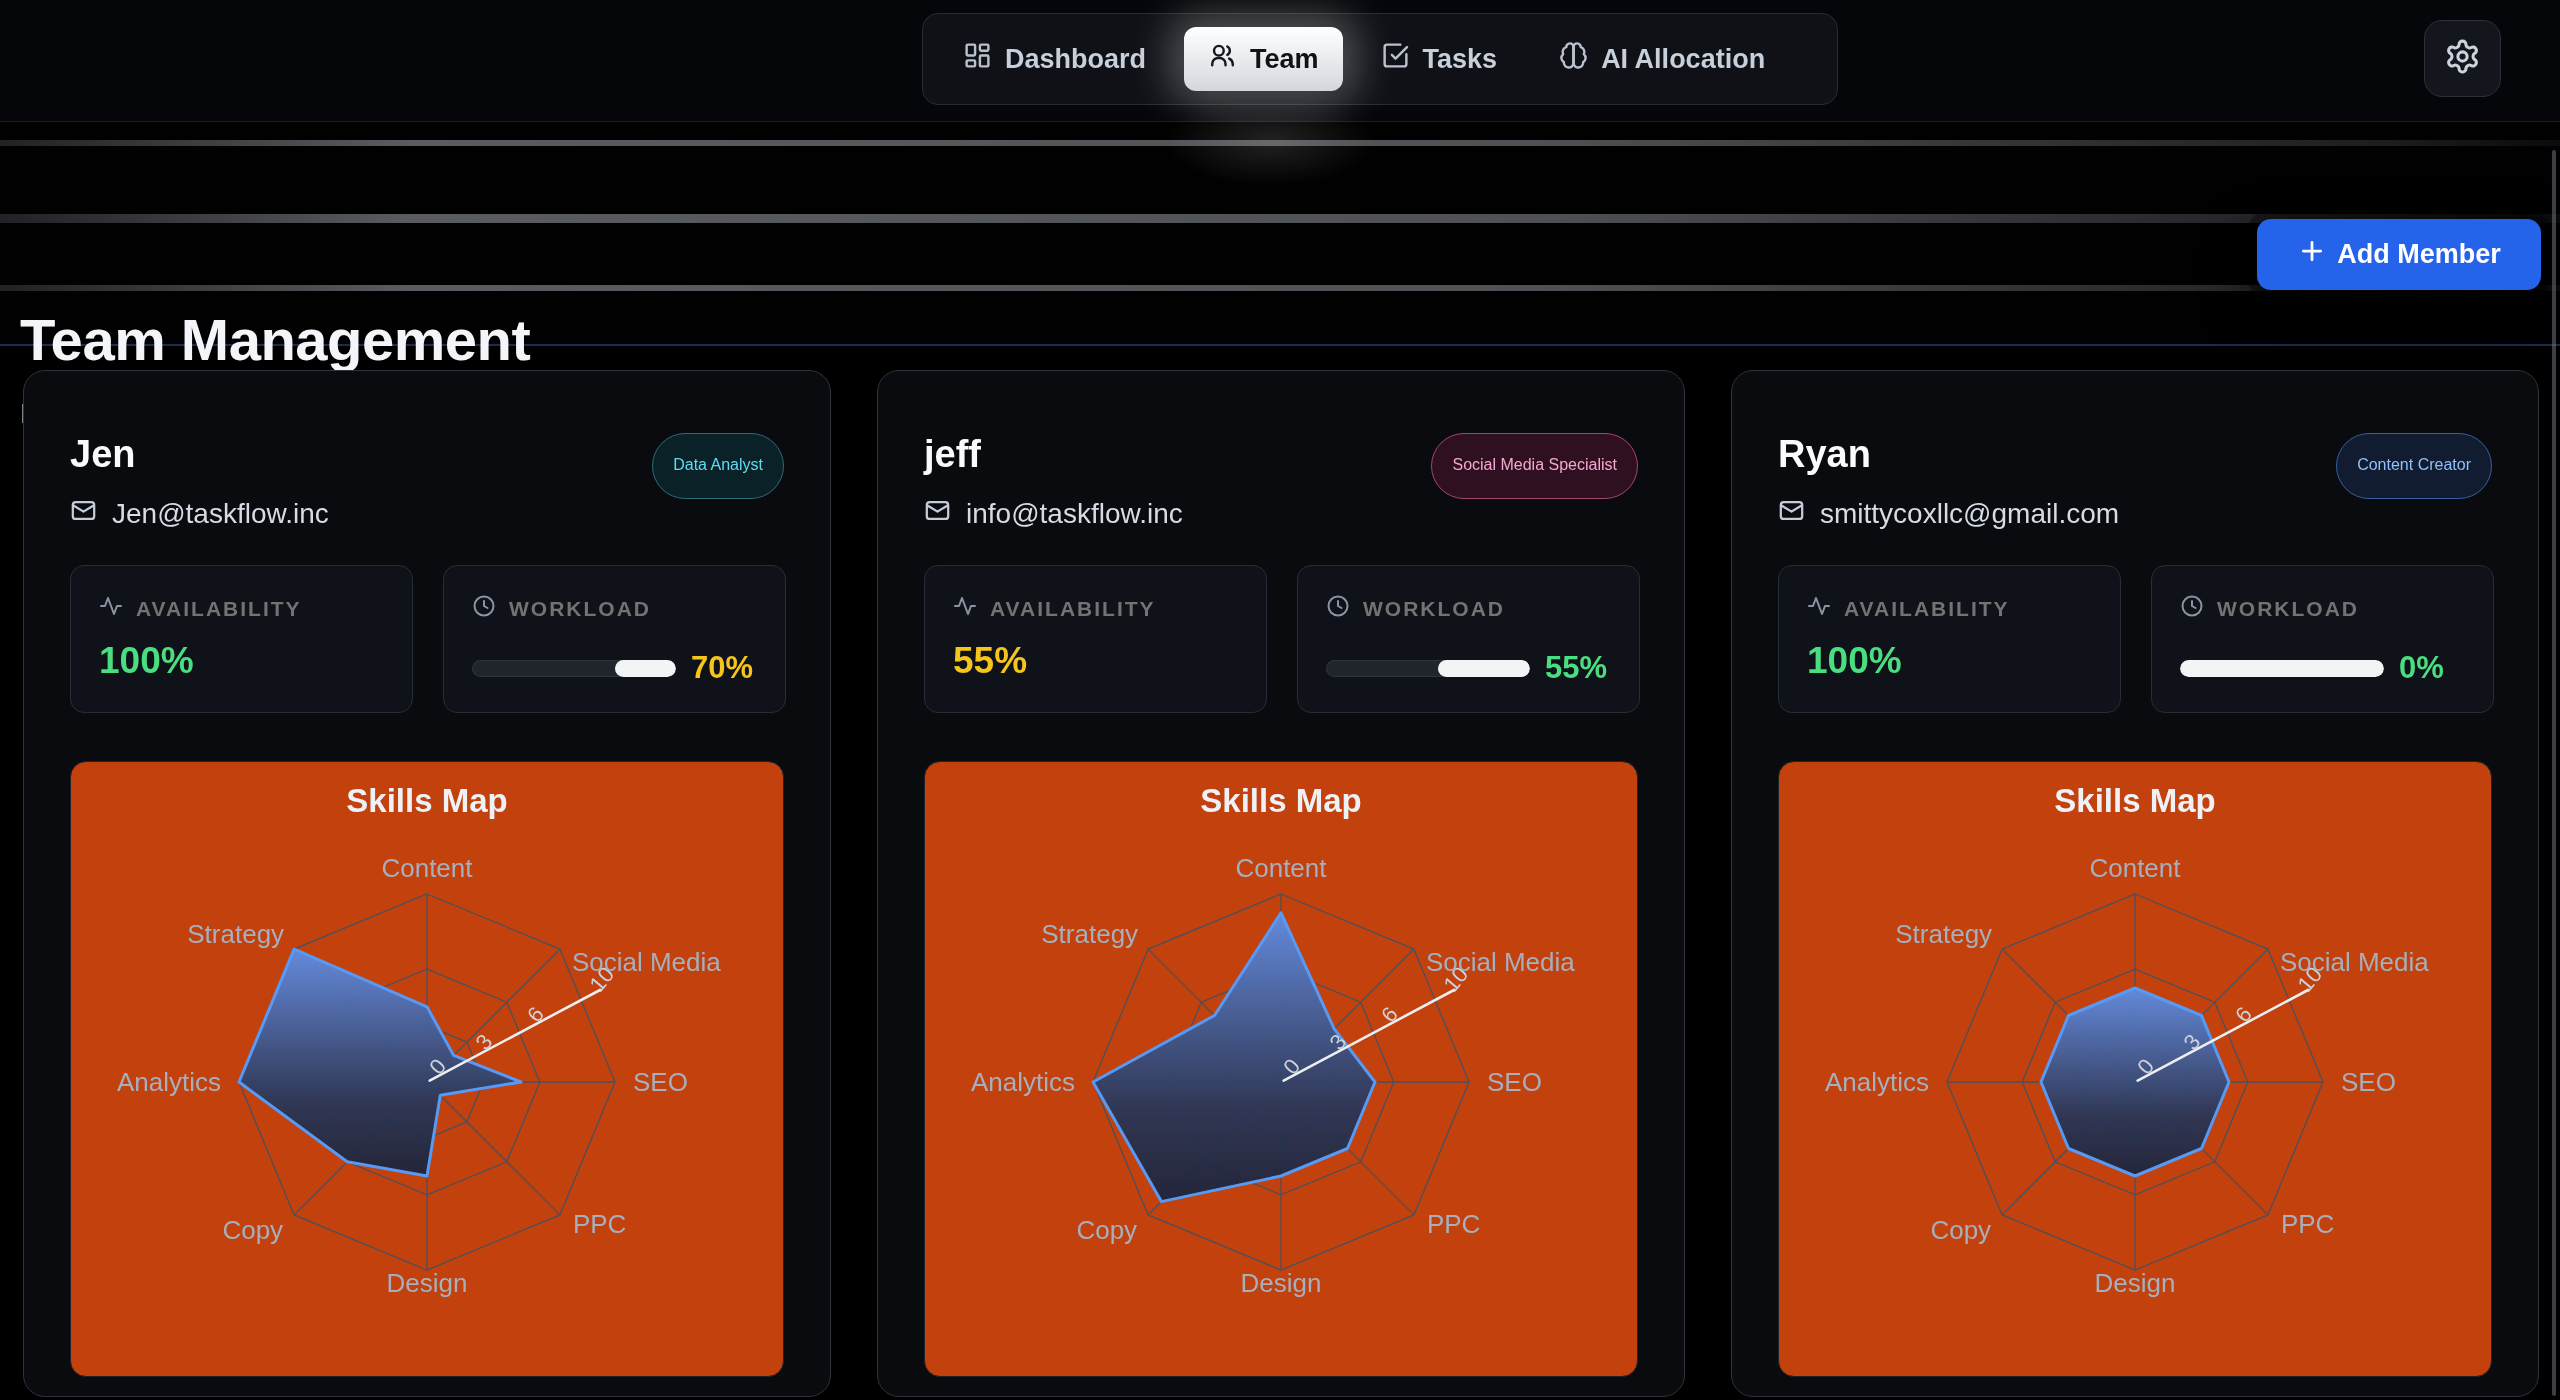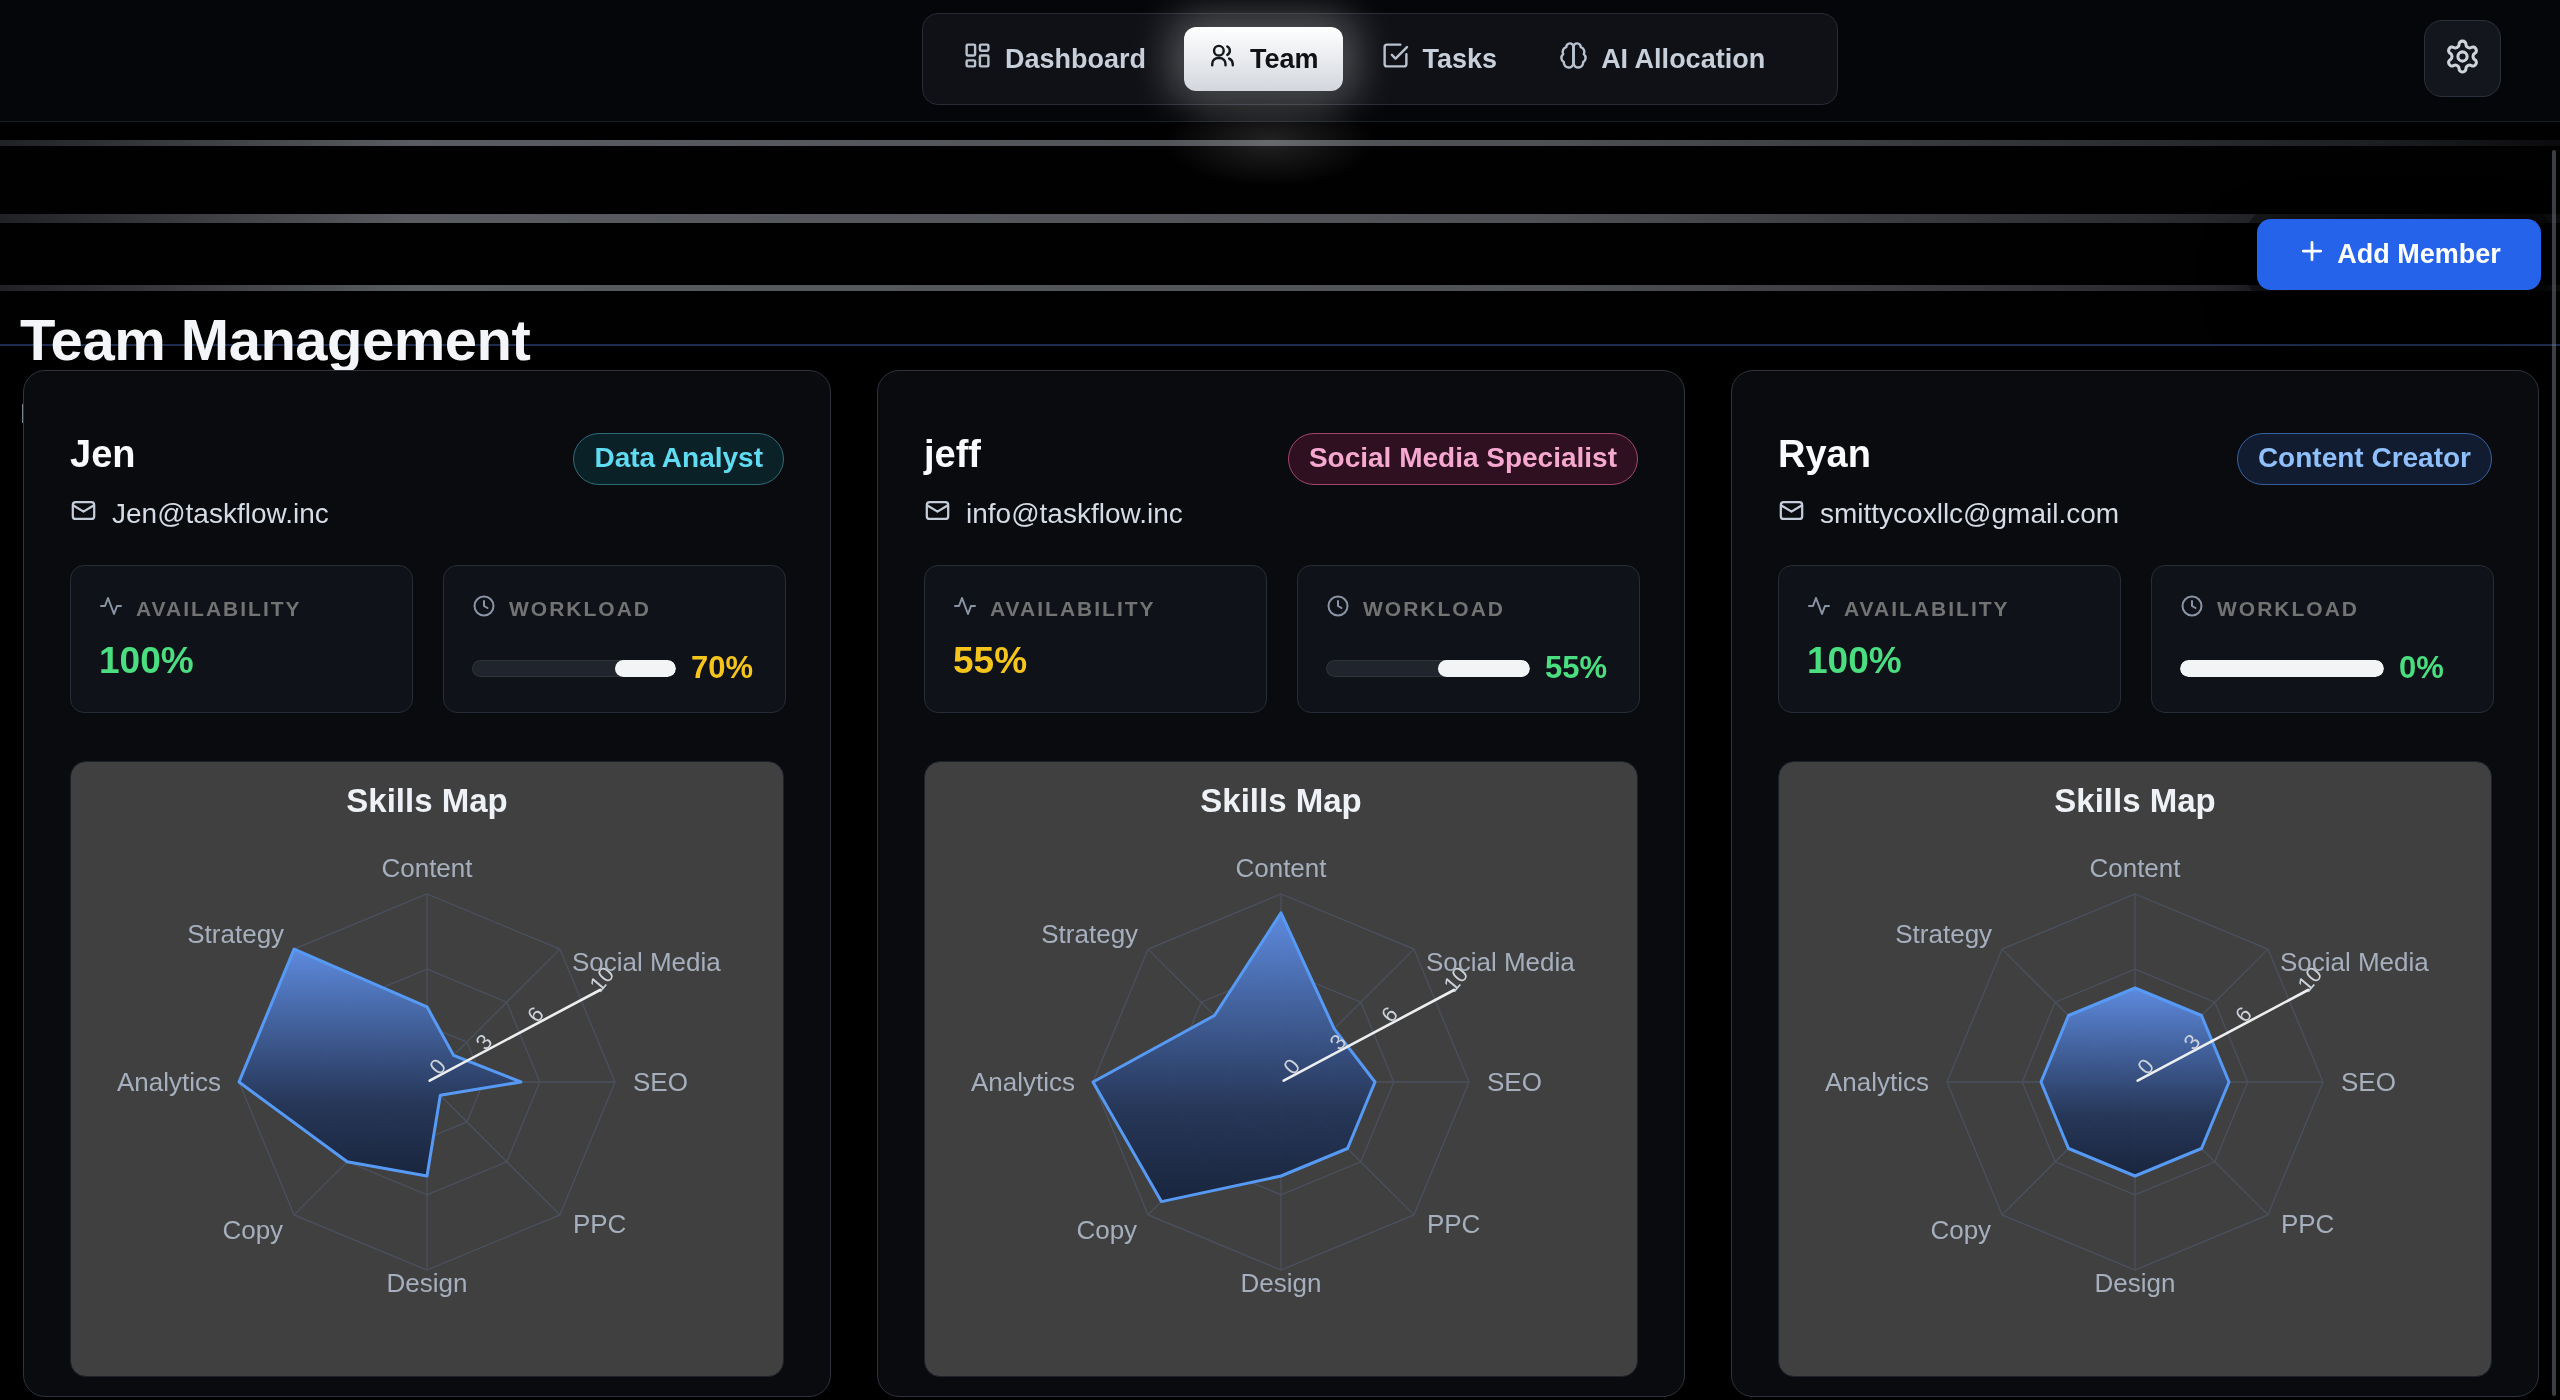--- a/index.html
+++ b/index.html
@@ -50,22 +50,22 @@
             background:#2563eb;border:none;display:flex;align-items:center;justify-content:center;
             gap:10px;color:#fff;font-size:27px;font-weight:700;cursor:pointer;
             font-family:inherit;box-shadow:0 18px 50px rgba(0,0,0,.9),0 0 0 10px rgba(0,0,0,.35);}
   #add-member-btn svg{width:30px;height:30px;stroke:#fff;}
 
   
   #cards{position:absolute;left:0;top:344px;width:2560px;height:1056px;}
   .member-card{position:absolute;top:26px;width:808px;height:1027px;background:#090b0f;
             border:1.5px solid #2e333c;border-radius:22px;box-sizing:border-box;}
   .m-name{position:absolute;left:46px;top:62px;font-size:38px;font-weight:700;color:#fafbfc;}
-  .m-badge{position:absolute;right:46px;top:62px;height:42px;line-height:40px;padding:4px 20px;
-            border-radius:999px;font-size:28px;font-weight:700;border:1.5px solid;}
+  .m-badge{position:absolute;right:46px;top:62px;height:42px;line-height:40px;padding:11px 20px;
+            border-radius:999px;font-size:16px;font-weight:400;border:1.5px solid;}
   .badge-cyan{color:#5fdcf2;border-color:#2e6b78;background:rgba(16,60,72,.45);}
   .badge-pink{color:#f6a8d0;border-color:#a2466d;background:rgba(106,24,57,.40);}
   .badge-blue{color:#8fc0fb;border-color:#36609f;background:rgba(28,52,98,.42);}
   .m-email{position:absolute;left:46px;top:126px;display:flex;align-items:center;gap:15px;
             font-size:28px;color:#d6dce5;}
   .m-email svg{width:27px;height:27px;stroke:#c3ccd8;flex:0 0 auto;}
 
   .stat-box{position:absolute;top:194px;width:343px;height:148px;background:#0f1218;
             border:1px solid #272d37;border-radius:14px;box-sizing:border-box;}
   .stat-availability{left:46px;}
@@ -75,21 +75,21 @@
   .stat-label svg{width:24px;height:24px;stroke:#8b94a5;}
   .stat-value{position:absolute;left:28px;top:74px;font-size:37px;font-weight:800;}
   .val-green{color:#4ade80;}
   .val-yellow{color:#f5c51c;}
   .wl-row{position:absolute;left:28px;right:24px;top:84px;display:flex;align-items:center;gap:15px;}
   .wl-bar{flex:1;height:17px;border-radius:9px;background:#20242c;position:relative;overflow:hidden;
             box-shadow:inset 0 0 0 1px rgba(255,255,255,.07);}
   .wl-white{position:absolute;right:0;top:0;bottom:0;background:#f2f4f6;border-radius:9px;}
   .wl-value{font-size:31px;font-weight:800;min-width:70px;}
 
-  .chart-panel{position:absolute;left:46px;top:390px;width:712px;height:614px;background:#404040;
+  .chart-panel{position:absolute;left:46px;top:390px;width:712px;height:614px;background:#c2410c;
             border:1px solid #1d222b;border-radius:16px;overflow:hidden;}
   .chart-title{position:absolute;left:0;right:0;top:20px;text-align:center;font-size:33px;
             font-weight:700;color:#eef1f5;}
   .radar-svg{position:absolute;left:0;top:0;}
 
   #scrollbar-thumb{position:absolute;right:4px;top:150px;bottom:4px;width:4px;border-radius:2px;
             background:rgba(130,138,148,.45);}
 </style>
 </head>
 <body>

